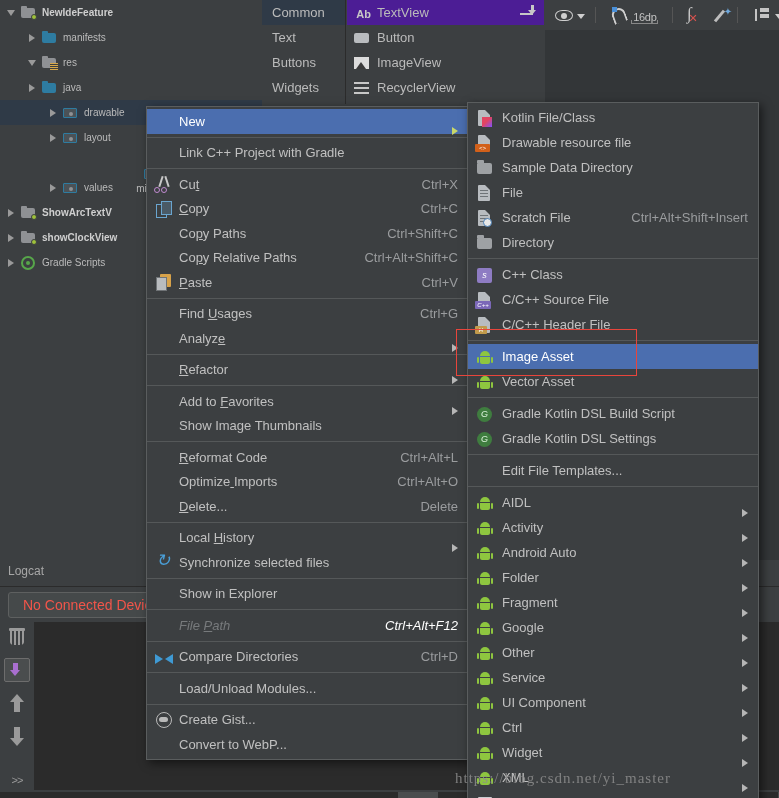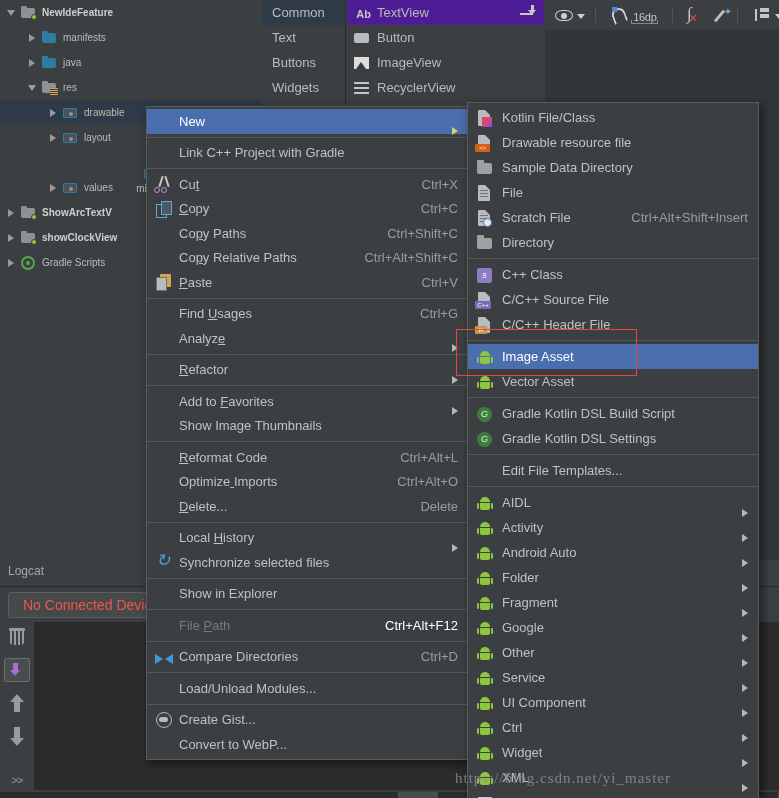--- a/index.html
+++ b/index.html
@@ -182,21 +182,21 @@
     position:absolute; left:146px; top:106px; width:323px;
     background:#3c3f41; border:1px solid #5a5d5e;
     box-shadow:3px 3px 9px rgba(0,0,0,.55);
     padding:2px 0;
   }
   .mi{
     position:relative; height:24.5px; display:flex; align-items:center;
     padding:0 10px 0 6px; white-space:nowrap; font-size:13px; color:#c0c0c0;
   }
   .mi.highlight{ background:#4b6eaf; color:#ffffff; }
-  .mi.disabled{ color:#777a7c; }
+  .mi.disabled{ color:#777a7c;font-style:italic; }
   .mi .mi-ic{ width:22px; flex:0 0 22px; height:18px; position:relative; margin-right:4px;}
   .mi .mi-label{ flex:1; }
   .mi .mi-shortcut{ color:#9a9c9e; font-size:13px; margin-left:16px;}
   .mi.disabled .mi-shortcut{ color:#ffffff;}
   .mi .submenu-arrow{ width:10px; flex:0 0 10px; position:relative; margin-left:8px;}
   .mi .submenu-arrow::after{ content:""; position:absolute; right:0; top:6px;
     border-left:6px solid #b6b6b6; border-top:4.5px solid transparent; border-bottom:4.5px solid transparent;}
   .mi.highlight .submenu-arrow::after{ border-left-color:#c9d86a;}
   .msep{ height:1px; background:#555859; margin:3px 0; }
   u{ text-decoration:underline; }
@@ -301,33 +301,33 @@
         <span class="tree-label bold">NewIdeFeature</span>
       </div>
       <div class="tree-row" style="padding-left: 25px;">
         <span class="arrow right"></span>
         <span class="ic">
           <i class="folder-blue"></i>
         </span>
         <span class="tree-label">manifests</span>
       </div>
       <div class="tree-row" style="padding-left: 25px;">
-        <span class="arrow right"></span>
-        <span class="ic">
-          <i class="folder-blue"></i>
-        </span>
-        <span class="tree-label">java</span>
-      </div>
-      <div class="tree-row" style="padding-left: 25px;">
         <span class="arrow down"></span>
         <span class="ic">
           <i class="folder-res"></i>
           <i class="lines"></i>
         </span>
         <span class="tree-label">res</span>
+      </div>
+      <div class="tree-row" style="padding-left: 25px;">
+        <span class="arrow right"></span>
+        <span class="ic">
+          <i class="folder-blue"></i>
+        </span>
+        <span class="tree-label">java</span>
       </div>
       <div class="tree-row selected" style="padding-left: 46px;">
         <span class="arrow right"></span>
         <span class="ic">
           <i class="folder-dark"></i>
         </span>
         <span class="tree-label">drawable</span>
       </div>
       <div class="tree-row" style="padding-left: 46px;">
         <span class="arrow right"></span>

